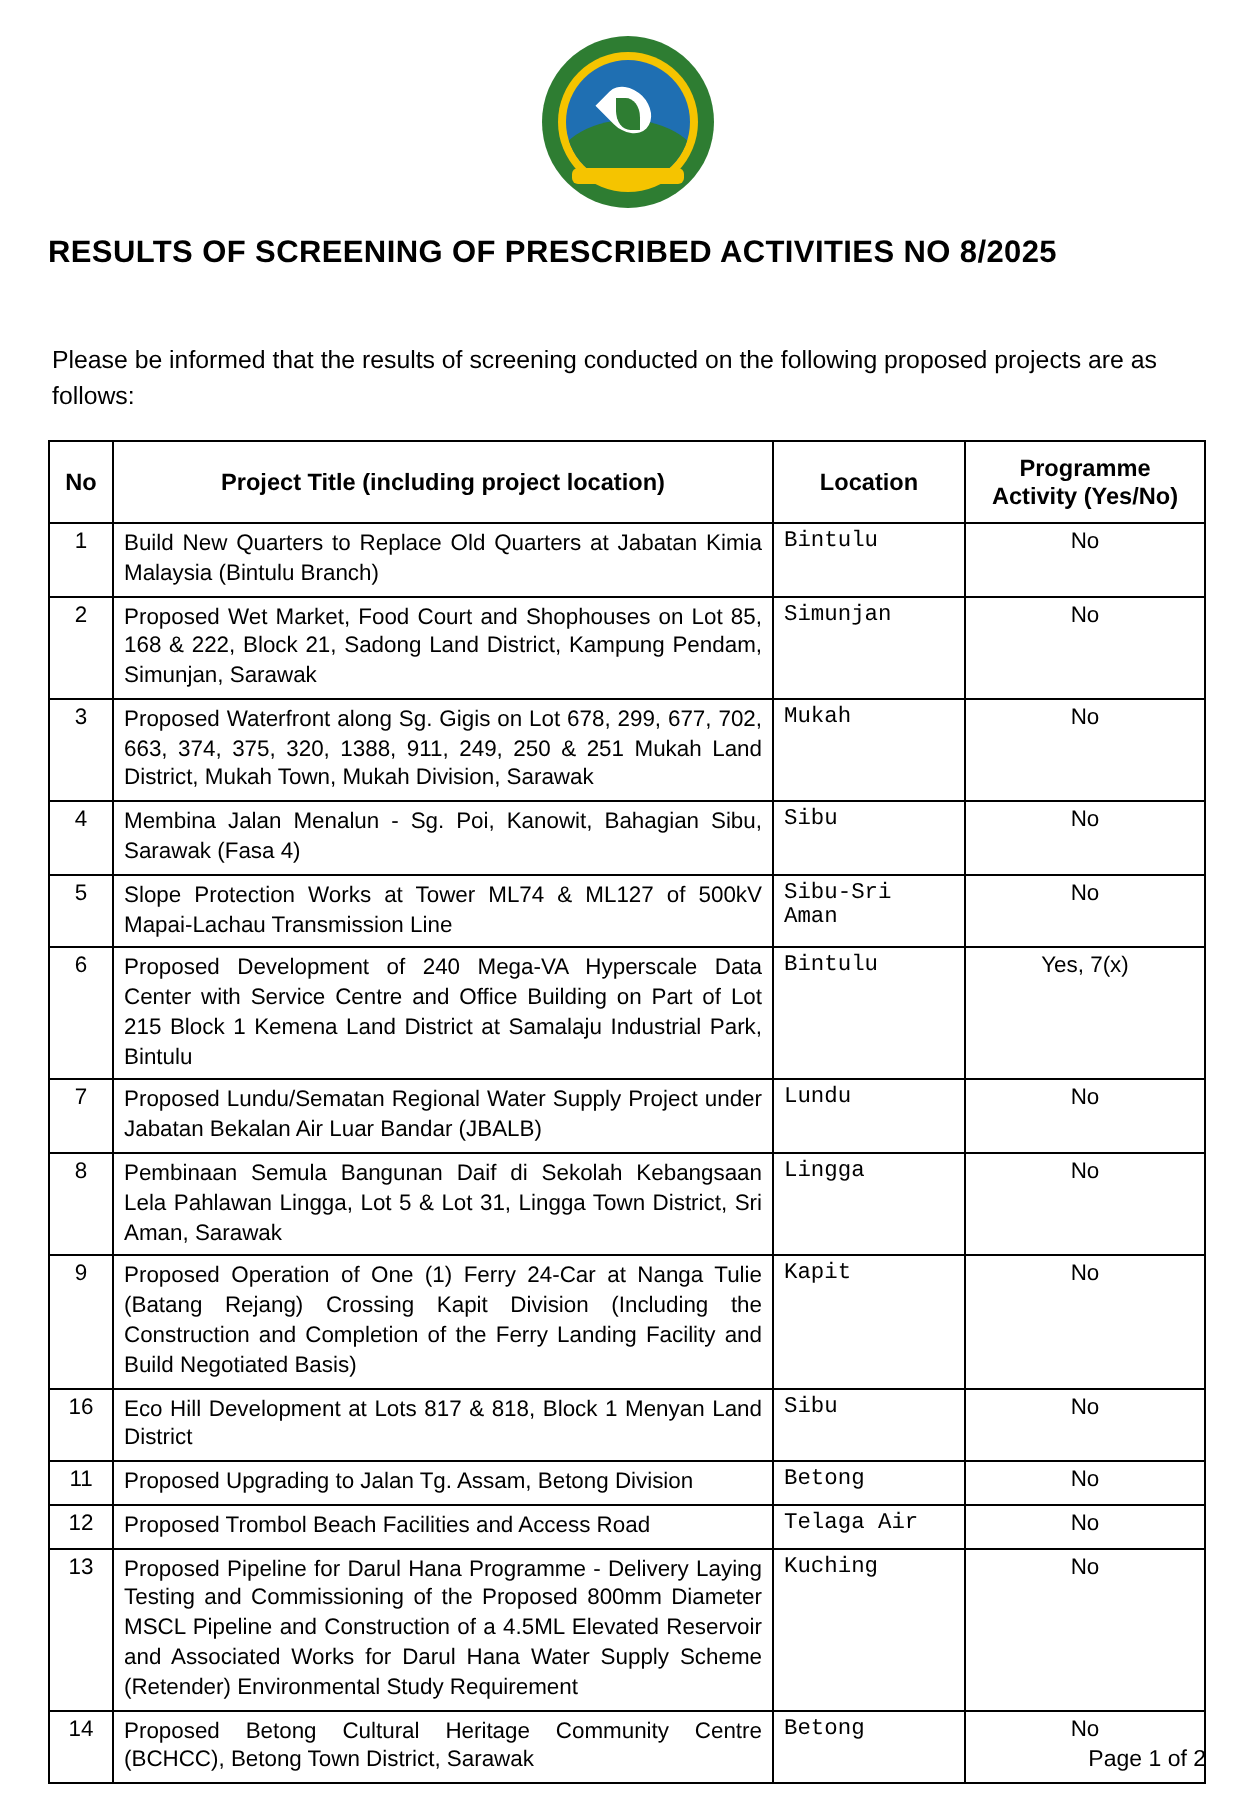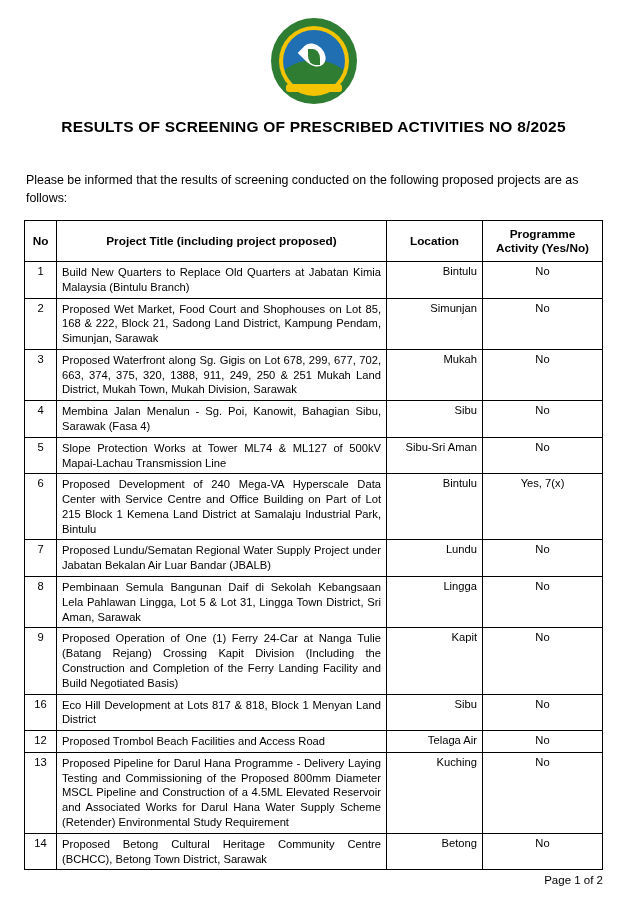--- a/index.html
+++ b/index.html
@@ -30,21 +30,20 @@
     margin-bottom: 14px;
   }
   .logo {
     width: 86px;
     height: 86px;
     border-radius: 50%;
     background: #ffffff;
     position: relative;
   }
   .doc-title {
-    text-align: center;
     font-size: 15.5px;
     font-weight: bold;
     letter-spacing: 0.2px;
     margin: 0 0 36px 0;
   }
   .intro {
     font-size: 12.4px;
     line-height: 1.45;
     margin: 16px 0 12px 0;
     padding: 0 2px;
@@ -75,21 +74,22 @@
 
   td.no {
     text-align: center;
     vertical-align: top;
   }
   td.title {
     text-align: justify;
     line-height: 1.32;
   }
   td.loc {
-    text-align: right;
+    text-align: left;
+    font-family: Liberation Mono, monospace;
   }
   td.act {
     text-align: center;
   }
   .footer {
     position: absolute;
     right: 24px;
     bottom: 12px;
     font-size: 11.5px;
   }
@@ -179,21 +179,21 @@
   <table class="results">
     <colgroup>
       <col class="c-no">
       <col class="c-title">
       <col class="c-loc">
       <col class="c-act">
     </colgroup>
     <thead>
       <tr>
         <th>No</th>
-        <th>Project Title (including project proposed)</th>
+        <th>Project Title (including project location)</th>
         <th>Location</th>
         <th>Programme Activity (Yes/No)</th>
       </tr>
     </thead>
     <tbody>
       <tr>
         <td class="no">1</td>
         <td class="title">Build New Quarters to Replace Old Quarters at Jabatan Kimia Malaysia (Bintulu Branch)</td>
         <td class="loc">Bintulu</td>
         <td class="act">No</td>
@@ -246,20 +246,26 @@
         <td class="loc">Kapit</td>
         <td class="act">No</td>
       </tr>
       <tr>
         <td class="no">16</td>
         <td class="title">Eco Hill Development at Lots 817 &amp; 818, Block 1 Menyan Land District</td>
         <td class="loc">Sibu</td>
         <td class="act">No</td>
       </tr>
       <tr>
+        <td class="no">11</td>
+        <td class="title">Proposed Upgrading to Jalan Tg. Assam, Betong Division</td>
+        <td class="loc">Betong</td>
+        <td class="act">No</td>
+      </tr>
+      <tr>
         <td class="no">12</td>
         <td class="title">Proposed Trombol Beach Facilities and Access Road</td>
         <td class="loc">Telaga Air</td>
         <td class="act">No</td>
       </tr>
       <tr>
         <td class="no">13</td>
         <td class="title">Proposed Pipeline for Darul Hana Programme - Delivery Laying Testing and Commissioning of the Proposed 800mm Diameter MSCL Pipeline and Construction of a 4.5ML Elevated Reservoir and Associated Works for Darul Hana Water Supply Scheme (Retender) Environmental Study Requirement</td>
         <td class="loc">Kuching</td>
         <td class="act">No</td>

